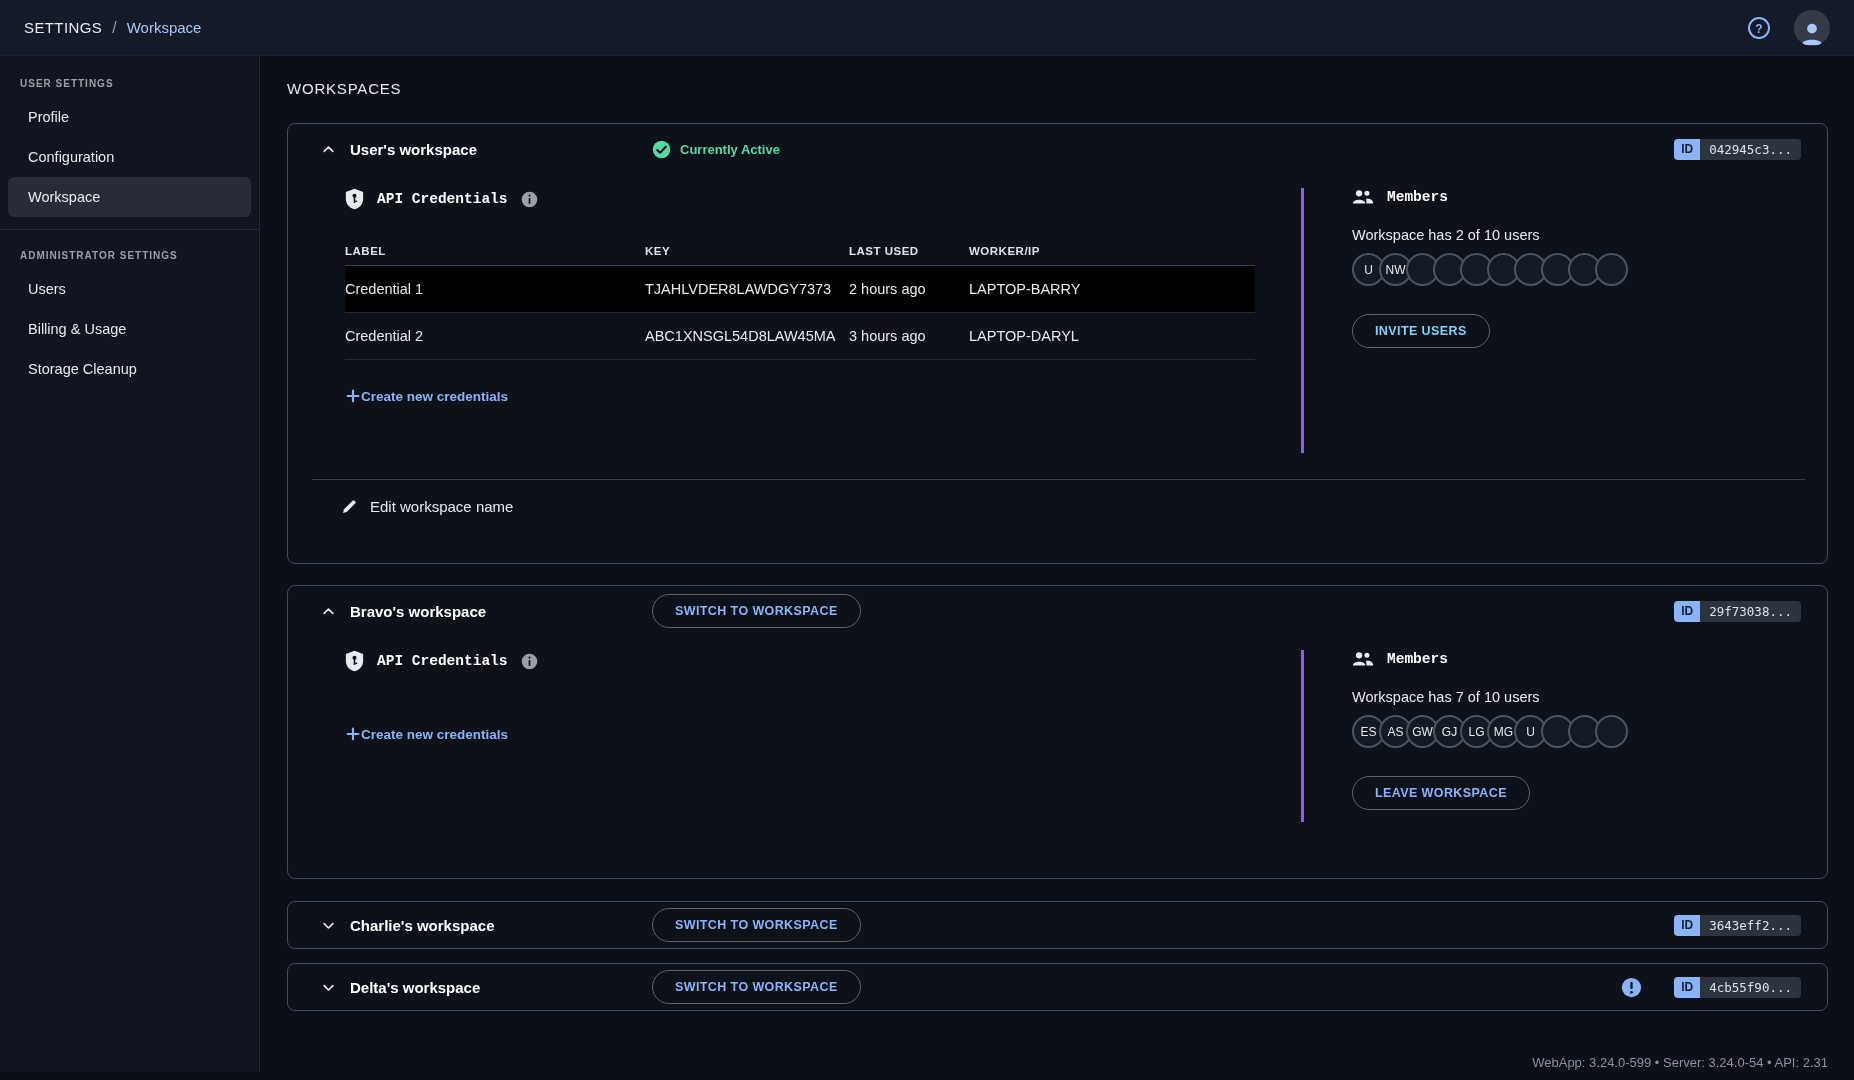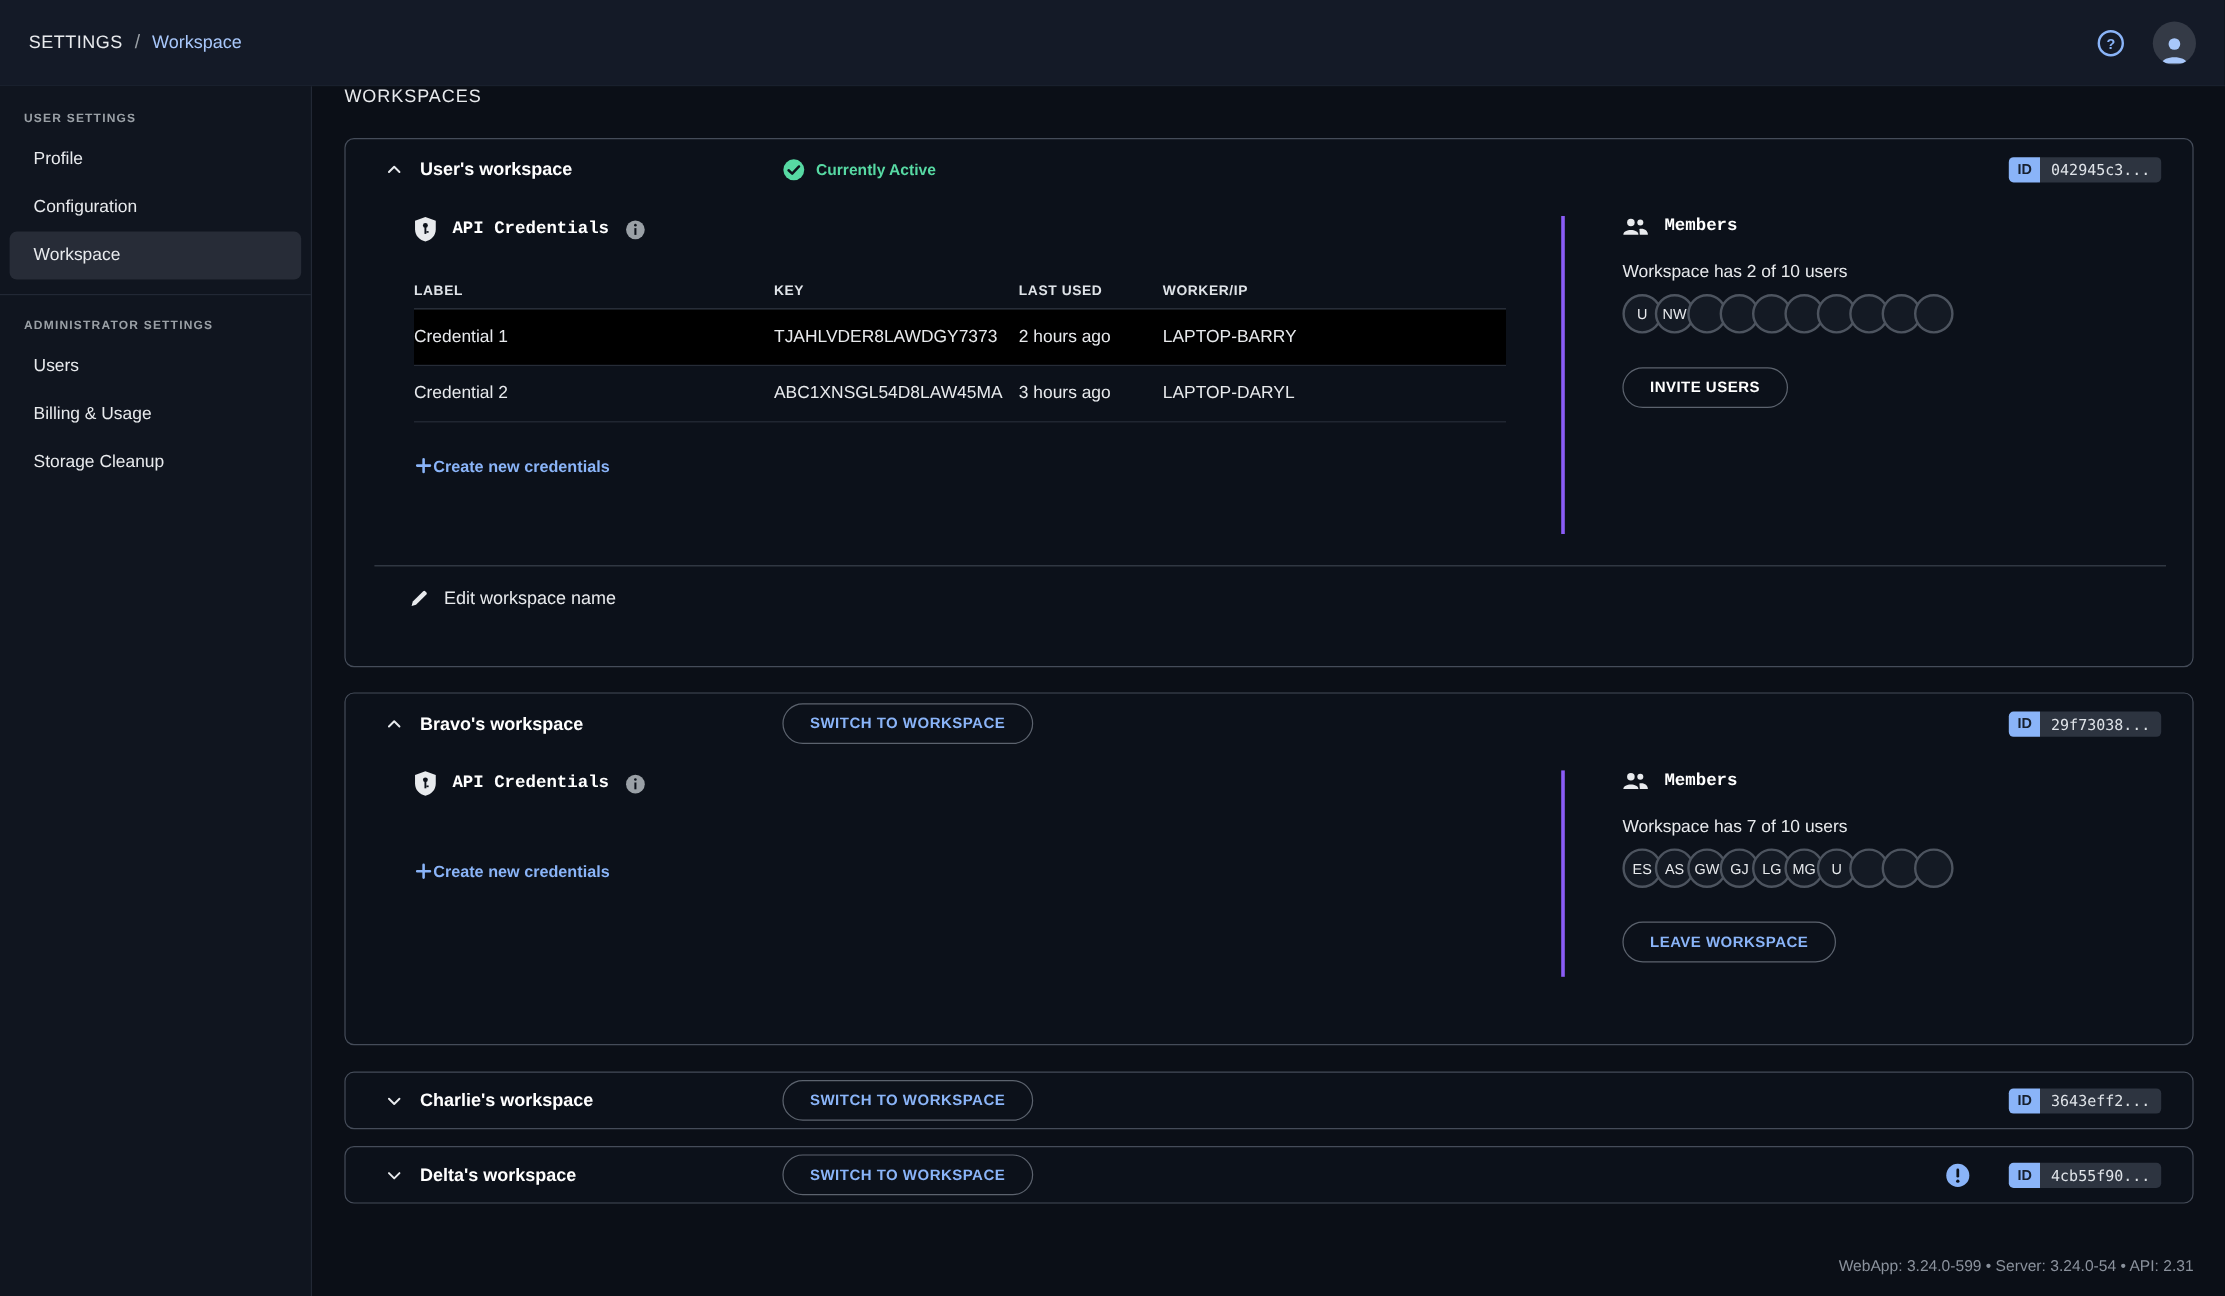--- a/index.html
+++ b/index.html
@@ -7,21 +7,21 @@
   body {
     font-family:"Liberation Sans", sans-serif;
     background:#0b0f17;
     color:#e8eaed;
     font-size:14px;
   }
   .mono { font-family:"DejaVu Sans Mono", monospace; }
 
   
   .topbar {
-    height:72px; background:#141a27; display:flex; align-items:center;
+    height:56px; background:#141a27; display:flex; align-items:center;
     padding:0 24px; border-bottom:1px solid #1c2230;text-align:center;
   }
   .breadcrumb { display:flex; align-items:center; gap:10px; font-size:15px; font-weight:500; }
   .breadcrumb .root { color:#e8eaed; letter-spacing:0.4px; cursor:pointer; }
   .breadcrumb .sep { color:#9aa0a6; font-weight:400; font-size:16px; }
   .breadcrumb .current { color:#a8c7fa; }
   .topbar-actions { margin-left:auto; display:flex; align-items:center; gap:22px; }
   .help-btn { width:26px; height:26px; border-radius:50%; display:flex; align-items:center; justify-content:center; cursor:pointer; }
   .avatar-btn {
     width:36px; height:36px; border-radius:50%; background:#343a46;
@@ -41,40 +41,40 @@
   .side-item {
     height:40px; display:flex; align-items:center; padding:0 20px;
     font-size:14.5px; color:#e8eaed; cursor:pointer; border-radius:6px;
     margin:0 8px;
   }
   .side-item.selected { background:#272c37; }
   .side-divider { height:1px; background:#222835; margin:12px 0 20px 0; }
 
   .main { flex:1; padding:0 26px 0 27px; background:#0b0f17; }
   .page-heading {
-    font-size:15px; font-weight:500; letter-spacing:0.8px; color:#e8eaed;
+    margin-top:24px; font-size:15px; font-weight:500; letter-spacing:0.8px; color:#e8eaed;
   }
 
   
   .card {
     border:1px solid #454c59; border-radius:8px; background:#0c111a;
     margin-top:26px;
   }
   .card-header { display:flex; align-items:center; padding:0 26px 0 30px; height:50px; }
   .chev { width:20px; height:20px; display:flex; align-items:center; justify-content:center; cursor:pointer; flex-shrink:0; }
   .card-title { margin-left:12px; font-size:15px; font-weight:700; color:#fff; width:302px; }
   .status-badge { display:flex; align-items:center; gap:9px; }
   .status-badge span { color:#57d9a3; font-size:13px; font-weight:700; }
   .pill-btn {
     border:1px solid #5c636e; border-radius:18px; background:transparent;
     color:#8ab4f8; font-family:"Liberation Sans", sans-serif;
     font-size:12.5px; font-weight:700; letter-spacing:0.4px;
     padding:9px 22px; cursor:pointer;
   }
-  .pill-btn.white { color:#ffffff;text-align:right; }
+  .pill-btn.white { color:#7dd3fc;text-align:right; }
   .id-badge { margin-left:auto; display:inline-flex; align-items:stretch; }
   .id-label {
     background:#8ab4f8; color:#17202e; font-size:12px; font-weight:700;
     padding:3px 7px; border-radius:4px 0 0 4px; display:flex; align-items:center;margin-left:20px;
   }
   .id-value {
     background:#2d3440; color:#dfe3e8; font-size:12.5px;
     padding:3px 9px; border-radius:0 4px 4px 0; display:flex; align-items:center;
   }
   .warn-icon { margin-left:auto; margin-right:12px; }

